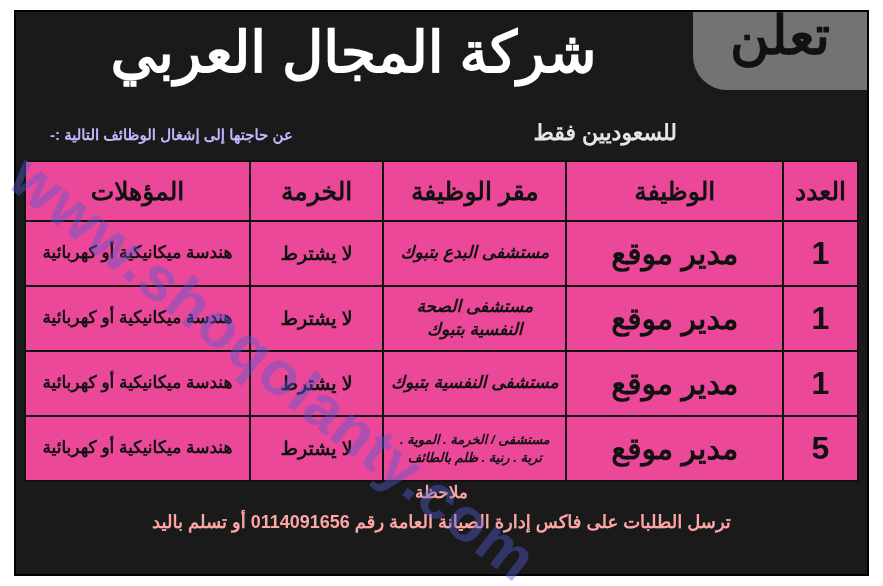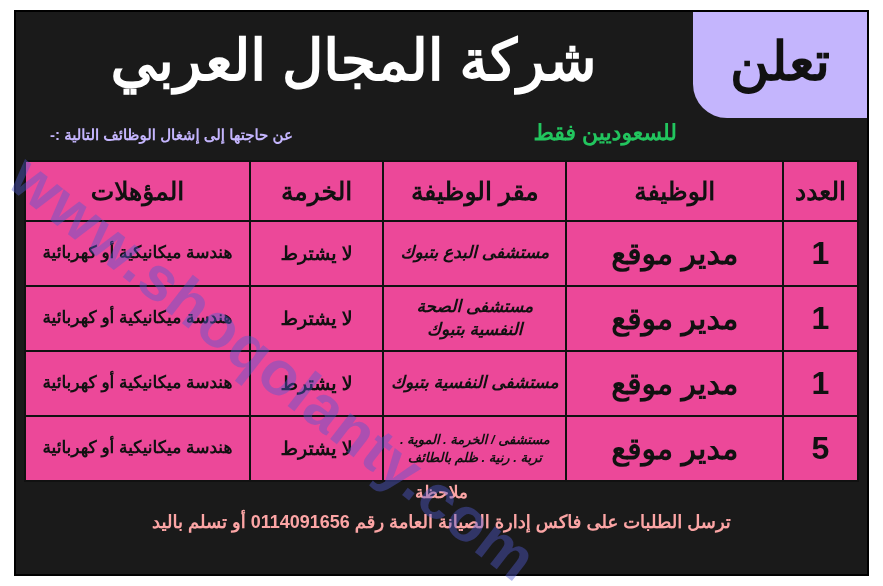--- a/index.html
+++ b/index.html
@@ -32,39 +32,39 @@
   
   .header {
     position: relative;
     height: 138px;
   }
   .announce-tab {
     position: absolute;
     right: 0px;
     top: 0px;
     width: 174px;
-    height: 106px;
-    background: #c4b5fd;
+    height: 78px;
+    background: #737373;
     border-bottom-left-radius: 34px;
     display: flex;
-    align-items: center;
+    align-items: flex-start;
     justify-content: center;
   }
   .announce-tab .word {
     color: #111;
     font-size: 54px;
     font-weight: bold;
     letter-spacing: -1px;
     line-height: 1;
     transform: translateY(-4px);
   }
   .company-block {
     position: absolute;
     right: 186px;
-    top: 18px;
+    top: 10px;
     left: 10px;
   }
   .company-name {
     color: #ffffff;
     font-size: 57px;
     font-weight: bold;
     line-height: 1.06;
     text-align: center;
     letter-spacing: -1px;
     white-space: nowrap;
@@ -73,21 +73,21 @@
   .subtitle-row {
     position: absolute;
     right: 190px;
     left: 14px;
     top: 108px;
     display: flex;
     align-items: baseline;
     justify-content: space-between;
   }
   .saudis-only {
-    color: #22c55e;
+    color: #e5e5e5;
     font-size: 22px;
     font-weight: bold;
     direction: rtl;
   }
   .need-line {
     color: #c4b5fd;
     font-size: 15px;
     font-weight: bold;
     direction: rtl;
     padding-left: 20px;

